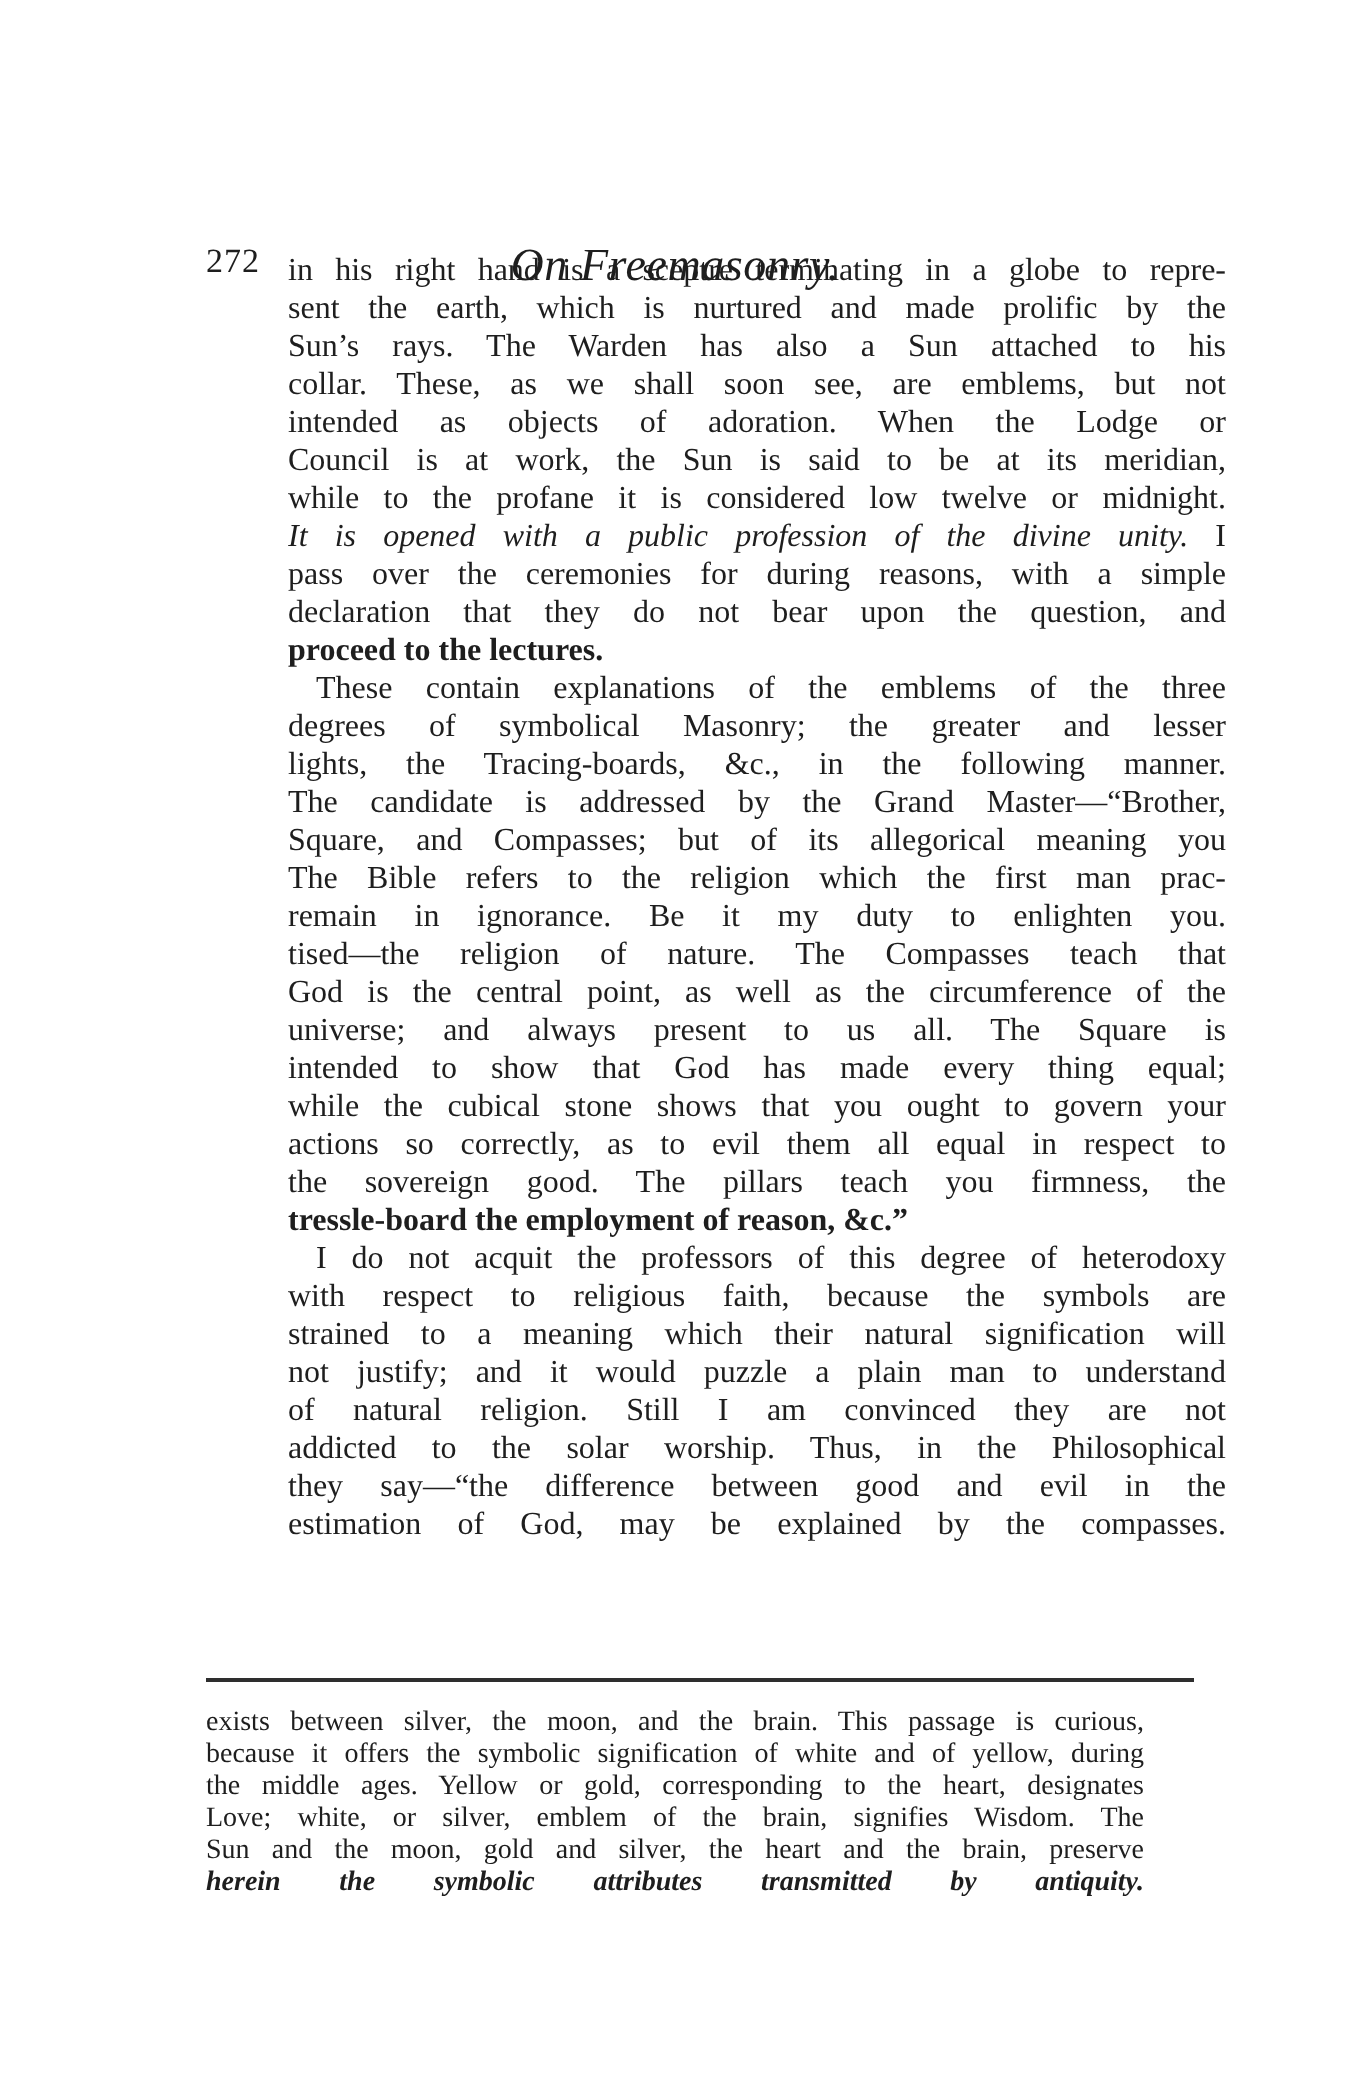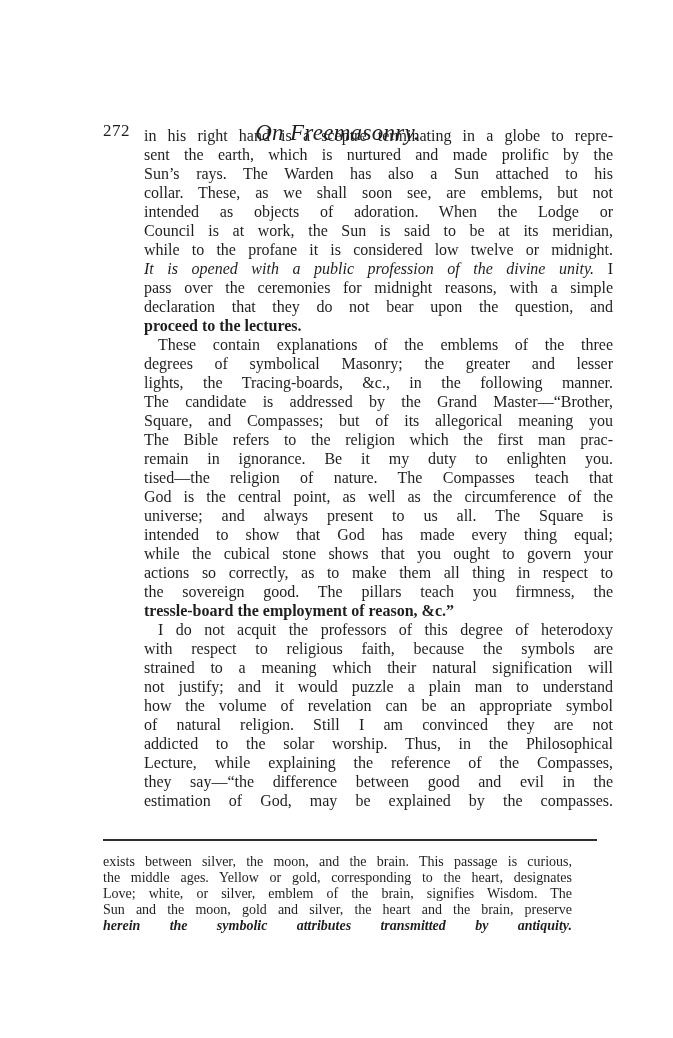--- a/index.html
+++ b/index.html
@@ -102,53 +102,52 @@
 
   <div class="body-text" id="body-text">
       <div class="line"><span>in his right hand is a sceptre terminating in a globe to repre-</span></div>
       <div class="line"><span>sent the earth, which is nurtured and made prolific by the</span></div>
       <div class="line"><span>Sun’s rays. The Warden has also a Sun attached to his</span></div>
       <div class="line"><span>collar. These, as we shall soon see, are emblems, but not</span></div>
       <div class="line"><span>intended as objects of adoration. When the Lodge or</span></div>
       <div class="line"><span>Council is at work, the Sun is said to be at its meridian,</span></div>
       <div class="line"><span>while to the profane it is considered low twelve or midnight.</span></div>
       <div class="line"><span class="it">It is opened with a public profession of the divine unity.</span><span> I</span></div>
-      <div class="line"><span>pass over the ceremonies for midnight reasons, with a simple</span></div>
+      <div class="line"><span>pass over the ceremonies for during reasons, with a simple</span></div>
       <div class="line"><span>declaration that they do not bear upon the question, and</span></div>
       <div class="line end"><span>proceed to the lectures.</span></div>
       <div class="line indent"><span>These contain explanations of the emblems of the three</span></div>
       <div class="line"><span>degrees of symbolical Masonry; the greater and lesser</span></div>
       <div class="line"><span>lights, the Tracing-boards, &amp;c., in the following manner.</span></div>
       <div class="line"><span>The candidate is addressed by the Grand Master—“Brother,</span></div>
       <div class="line"><span>Square, and Compasses; but of its allegorical meaning you</span></div>
       <div class="line"><span>The Bible refers to the religion which the first man prac-</span></div>
       <div class="line"><span>remain in ignorance. Be it my duty to enlighten you.</span></div>
       <div class="line"><span>tised—the religion of nature. The Compasses teach that</span></div>
       <div class="line"><span>God is the central point, as well as the circumference of the</span></div>
       <div class="line"><span>universe; and always present to us all. The Square is</span></div>
       <div class="line"><span>intended to show that God has made every thing equal;</span></div>
       <div class="line"><span>while the cubical stone shows that you ought to govern your</span></div>
-      <div class="line"><span>actions so correctly, as to make them all thing in respect to</span></div>
+      <div class="line"><span>actions so correctly, as to evil them all equal in respect to</span></div>
       <div class="line"><span>the sovereign good. The pillars teach you firmness, the</span></div>
       <div class="line end"><span>tressle-board the employment of reason, &amp;c.”</span></div>
       <div class="line indent"><span>I do not acquit the professors of this degree of heterodoxy</span></div>
       <div class="line"><span>with respect to religious faith, because the symbols are</span></div>
       <div class="line"><span>strained to a meaning which their natural signification will</span></div>
       <div class="line"><span>not justify; and it would puzzle a plain man to understand</span></div>
-      <div class="line"><span>how the volume of revelation can be an appropriate symbol</span></div>
       <div class="line"><span>of natural religion. Still I am convinced they are not</span></div>
       <div class="line"><span>addicted to the solar worship. Thus, in the Philosophical</span></div>
-      <div class="line"><span>Lecture, while explaining the reference of the Compasses,</span></div>
       <div class="line"><span>they say—“the difference between good and evil in the</span></div>
       <div class="line"><span>estimation of God, may be explained by the compasses.</span></div>
     </div>
 
   <div class="footnote-rule"></div>
 
   <div class="footnote" id="footnote">
       <div class="line"><span>exists between silver, the moon, and the brain. This passage is curious,</span></div>
+      <div class="line"><span>because it offers the symbolic signification of white and of yellow, during</span></div>
       <div class="line"><span>the middle ages. Yellow or gold, corresponding to the heart, designates</span></div>
       <div class="line"><span>Love; white, or silver, emblem of the brain, signifies Wisdom. The</span></div>
       <div class="line"><span>Sun and the moon, gold and silver, the heart and the brain, preserve</span></div>
       <div class="line end"><span class="it">herein the symbolic attributes transmitted by antiquity.</span></div>
     </div>
 
 </div>
 
 </body></html>

